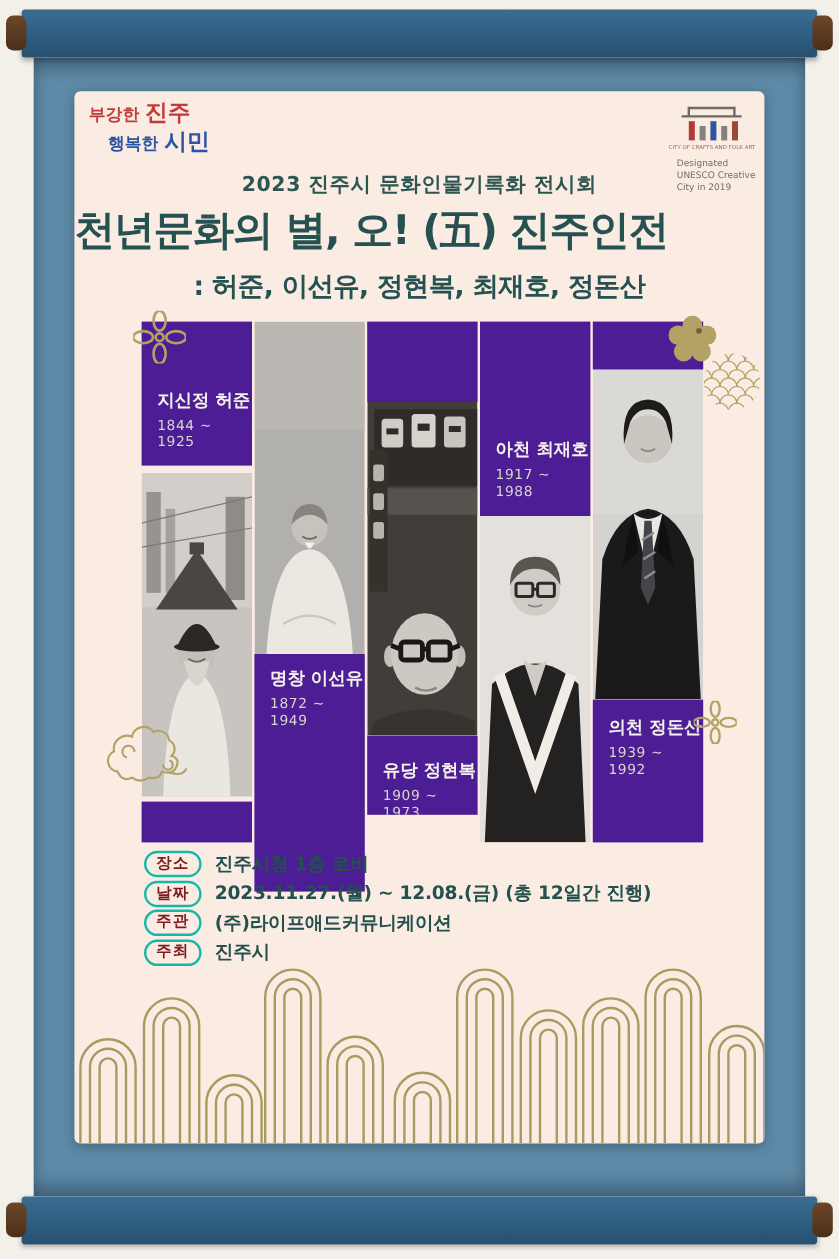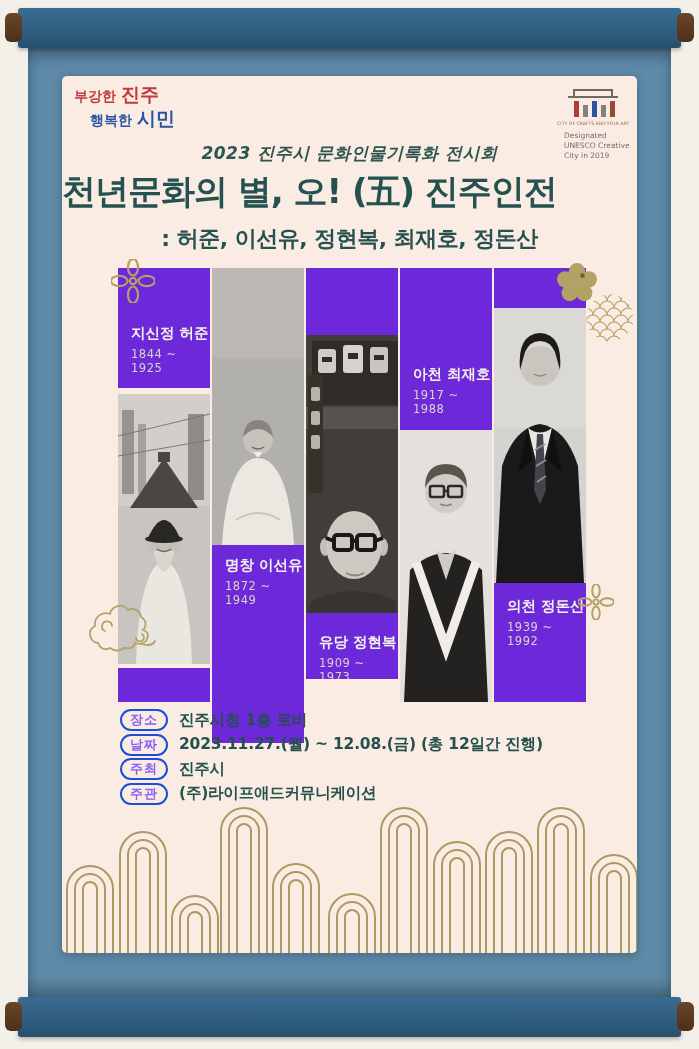--- a/index.html
+++ b/index.html
@@ -30,31 +30,31 @@
   .slogan .l1 b{font-size:19px;font-weight:800;}
   .slogan .l2{color:#2b55a4;font-size:14px;font-weight:700;margin-left:16px;text-align:center;}
   .slogan .l2 b{font-size:19px;font-weight:800;}
   
   .unesco{position:absolute;right:5px;top:10px;width:78px;}
   .unesco svg{display:block;margin:0 auto;}
   .unesco .cap{font-size:5px;color:#9a6a55;white-space:nowrap;text-align:center;transform:scale(.92);letter-spacing:0;}
   .unesco .desig{margin-top:5px;font-size:7.5px;color:#6f6f6f;line-height:1.3;padding-left:10px;}
   
   .exh-label{position:absolute;top:66px;left:0;width:100%;text-align:center;
-    font-size:17px;font-weight:600;color:#2d5552;letter-spacing:.5px;font-style:italic;}
+    font-size:17px;font-weight:600;color:#2d5552;letter-spacing:.5px;}
   .title{position:absolute;top:93px;left:0;width:100%;text-align:left;
     font-size:34px;font-weight:800;color:#255251;letter-spacing:-1px;white-space:nowrap;}
   .names{position:absolute;top:148px;left:0;width:100%;text-align:center;
     font-size:22px;font-weight:800;color:#255251;letter-spacing:-.5px;white-space:nowrap;}
   
   .strip{position:absolute;left:56px;top:192px;width:468px;height:434px;z-index:2;}
   .panel{position:absolute;top:0;width:92px;height:434px;}
   .p1{left:0}.p2{left:94px}.p3{left:188px}.p4{left:282px}.p5{left:376px}
   .seg{position:absolute;left:0;width:92px;overflow:hidden;}
-  .teal{background:#6d28d9;}
+  .teal{background:#4c1d95;}
   .p1 .s-lab{top:0;height:120px}
   .p1 .s-photo{top:126px;height:270px}
   .p1 .s-foot{top:400px;height:34px}
   .p2 .s-photo{top:0;height:277px}
   .p2 .s-lab{top:277px;height:198px}
   .p3 .s-cap{top:0;height:67px}
   .p3 .s-photo{top:67px;height:278px}
   .p3 .s-lab{top:345px;height:66px}
   .p4 .s-lab{top:0;height:162px}
   .p4 .s-photo{top:162px;height:272px}
@@ -73,22 +73,22 @@
   
   .dec{position:absolute;z-index:3;}
   .dec-flower-tl{left:49px;top:183px;}
   .dec-plum-tr{left:495px;top:187px;}
   .dec-wave{left:524px;top:218px;}
   .dec-cloud{left:22px;top:510px;}
   .dec-flower-r{left:516px;top:508px;}
   
   .info{position:absolute;left:58px;top:634px;z-index:2;}
   .info-row{display:flex;align-items:center;height:20px;margin-bottom:4.5px;}
-  .badge{flex:0 0 auto;width:44px;height:18px;border:2px solid #1d4ed8;border-radius:11px;
-    color:#8b5cf6;font-size:13px;font-weight:800;text-align:center;line-height:18px;letter-spacing:1px;}
+  .badge{flex:0 0 auto;width:44px;height:18px;border:2px solid #14b8a6;border-radius:11px;
+    color:#7f1d1d;font-size:13px;font-weight:800;text-align:center;line-height:18px;letter-spacing:1px;}
   .ival{margin-left:11px;font-size:15.5px;font-weight:700;color:#24504e;white-space:nowrap;letter-spacing:-.2px;}
   
   .arches{position:absolute;left:0;top:730px;width:575px;height:147px;z-index:1;}
 </style>
 </head>
 <body>
 
 <div>
 
   <div class="scroll-body">
@@ -349,26 +349,26 @@
       <div class="info">
         <div class="info-row">
           <span class="badge">장소</span>
           <span class="ival">진주시청 1층 로비</span>
         </div>
         <div class="info-row">
           <span class="badge">날짜</span>
           <span class="ival">2023.11.27.(월) ~ 12.08.(금) (총 12일간 진행)</span>
         </div>
         <div class="info-row">
+          <span class="badge">주관</span>
+          <span class="ival">(주)라이프애드커뮤니케이션</span>
+        </div>
+        <div class="info-row">
           <span class="badge">주최</span>
           <span class="ival">진주시</span>
-        </div>
-        <div class="info-row">
-          <span class="badge">주관</span>
-          <span class="ival">(주)라이프애드커뮤니케이션</span>
         </div>
       </div>
 
       <svg class="arches" id="arches" viewBox="0 0 575 147" preserveAspectRatio="none">
           <path d="M 5 147 L 5 83 A 23 23 0 0 1 51 83 L 51 147" fill="none" stroke="#a89a60" stroke-width="2"></path>
           <path d="M 13 147 L 13 83 A 15 15 0 0 1 43 83 L 43 147" fill="none" stroke="#a89a60" stroke-width="2"></path>
           <path d="M 21 147 L 21 83 A 7 7 0 0 1 35 83 L 35 147" fill="none" stroke="#a89a60" stroke-width="2"></path>
           <path d="M 58 147 L 58 49 A 23 23 0 0 1 104 49 L 104 147" fill="none" stroke="#a89a60" stroke-width="2"></path>
           <path d="M 66 147 L 66 49 A 15 15 0 0 1 96 49 L 96 147" fill="none" stroke="#a89a60" stroke-width="2"></path>
           <path d="M 74 147 L 74 49 A 7 7 0 0 1 88 49 L 88 147" fill="none" stroke="#a89a60" stroke-width="2"></path>

